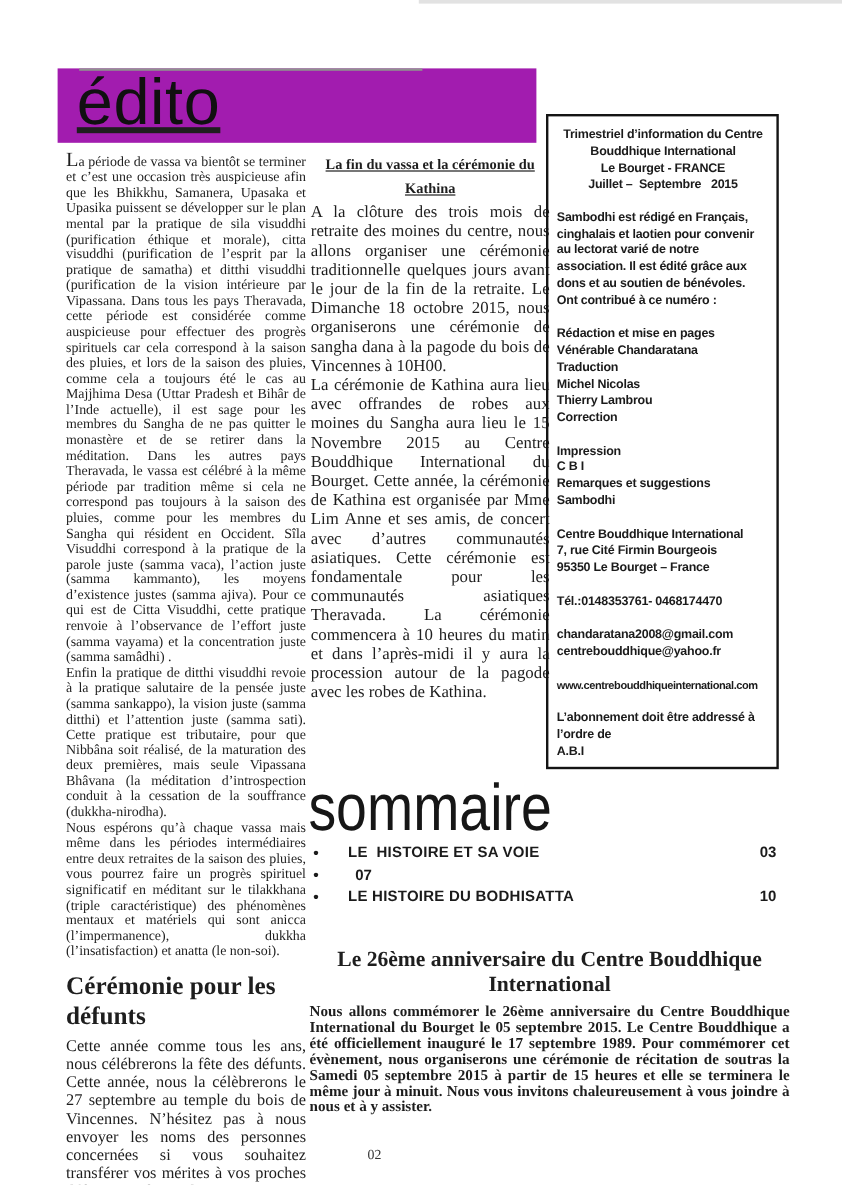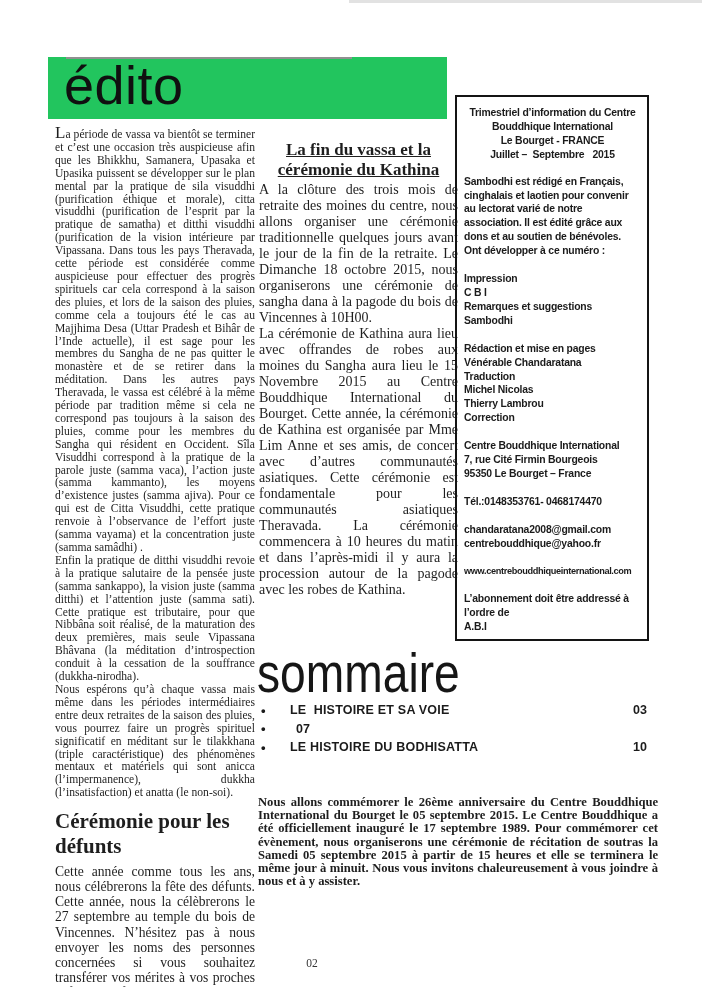--- a/index.html
+++ b/index.html
@@ -11,38 +11,38 @@
     color: #1e1e1e;
     position: relative;
     overflow: hidden;
   }
   .page { position: absolute; inset: 0; }
 
   
   .top-edge-line { position: absolute; left: 349px; top: 0; width: 353px; height: 3px; background: #e2e2e2; }
 
   
-  .edito-banner { position: absolute; left: 48px; top: 57px; width: 399px; height: 62px; background: #22c55e; }
+  .edito-banner { position: absolute; left: 48px; top: 57px; width: 399px; height: 62px; background: #a21caf; text-decoration: underline; }
   .edito-banner::before { content: ""; position: absolute; left: 18px; top: 0; width: 286px; height: 2px; background: #909090; }
   .edito-title {
     font-family: "Liberation Sans", sans-serif;
     font-size: 54px; line-height: 57px; padding-left: 16px;
     color: #101010; letter-spacing: 0.5px;
   }
 
   
   .col-left { position: absolute; left: 55px; top: 127px; width: 200px; height: 860px; overflow: hidden; }
   .col-left p.body { font-size: 11.6px; line-height: 12.9px; text-align: justify; margin: 0; hyphens: auto; }
   .dropcap::first-letter { font-size: 17px; }
   .defunts-heading { font-size: 21px; font-weight: bold; text-align: left; line-height: 25px; margin: 9px 0 5px 0; }
   .defunts-text { font-size: 13.6px; line-height: 15.1px; text-align: justify; margin: 0; hyphens: auto; }
 
   
   .col-mid { position: absolute; left: 259px; top: 128px; width: 199px; }
-  .mid-title { font-size: 17px; font-weight: bold; text-align: center; line-height: 19.5px; text-decoration: underline; margin: 12px 0 3px 0; }
+  .mid-title { font-size: 12px; font-weight: bold; text-align: center; line-height: 19.5px; text-decoration: underline; margin: 0 0 3px 0; }
   .col-mid p.body { font-size: 14px; line-height: 16px; text-align: justify; margin: 0; hyphens: auto; }
 
   
   .info-box {
     position: absolute; left: 455px; top: 95px; width: 194px; height: 546px;
     border: 2px solid #141414; padding: 9px 6px 0 7px;
     font-family: "Liberation Sans", sans-serif; font-weight: bold;
     font-size: 10.4px; line-height: 13.9px; letter-spacing: -0.2px; color: #1b1b1b;
   }
   .masthead { text-align: center; white-space: pre-wrap; margin-bottom: 13px; }
@@ -93,23 +93,23 @@
 
   <div class="col-mid">
     <div class="mid-title">La fin du vassa et la cérémonie du Kathina</div>
     <p class="body">A la clôture des trois mois de retraite des moines du centre, nous allons organiser une cérémonie traditionnelle quelques jours avant le jour de la fin de la retraite. Le Dimanche 18 octobre 2015, nous organiserons une cérémonie de sangha dana à la pagode du bois de Vincennes à 10H00.</p>
     <p class="body">La cérémonie de Kathina aura lieu avec offrandes de robes aux moines du Sangha aura lieu le 15 Novembre 2015 au Centre Bouddhique International du Bourget. Cette année, la cérémonie de Kathina est organisée par Mme Lim Anne et ses amis, de concert avec d’autres communautés asiatiques. Cette cérémonie est fondamentale pour les communautés asiatiques Theravada. La cérémonie commencera à 10 heures du matin et dans l’après-midi il y aura la procession autour de la pagode avec les robes de Kathina.</p>
   </div>
 
   <div class="info-box">
     <div class="masthead">Trimestriel d’information du Centre Bouddhique International<br>Le Bourget - FRANCE<br>Juillet –  Septembre   2015</div>
     <p class="intro">Sambodhi est rédigé en Français, cinghalais et laotien pour convenir au lectorat varié de notre association. Il est édité grâce aux dons et au soutien de bénévoles.</p>
-    <div>Ont développer à ce numéro :</div>
+    <div>Ont contribué à ce numéro :</div>
+    <div class="box-block">Rédaction et mise en pages<br>Vénérable Chandaratana<br>Traduction<br>Michel Nicolas<br>Thierry Lambrou<br>Correction</div>
     <div class="box-block">Impression<br>C B I<br>Remarques et suggestions<br>Sambodhi</div>
-    <div class="box-block">Rédaction et mise en pages<br>Vénérable Chandaratana<br>Traduction<br>Michel Nicolas<br>Thierry Lambrou<br>Correction</div>
     <div class="box-block">Centre Bouddhique International<br>7, rue Cité Firmin Bourgeois<br>95350 Le Bourget – France</div>
     <div class="box-block">Tél.:0148353761- 0468174470</div>
     <div class="box-block">chandaratana2008@gmail.com<br>centrebouddhique@yahoo.fr</div>
     <div class="box-block fit">www.centrebouddhiqueinternational.com</div>
     <div class="box-block">L’abonnement doit être addressé à l’ordre de<br>A.B.I</div>
   </div>
 
   <div class="sommaire-title">sommaire</div>
 
   <div class="toc">
@@ -123,18 +123,19 @@
       <span class="toc-page">07</span>
     </div>
     <div class="toc-row">
       <span class="toc-bullet">•</span>
       <span class="toc-label">LE HISTOIRE DU BODHISATTA</span>
       <span class="toc-page">10</span>
     </div>
   </div>
 
   <div class="anniv">
+    <p class="anniv-title">Le 26ème anniversaire du Centre Bouddhique International</p>
     <p class="anniv-text">Nous allons commémorer le 26ème anniversaire du Centre Bouddhique International du Bourget le 05 septembre 2015. Le Centre Bouddhique a été officiellement inauguré le 17 septembre 1989. Pour commémorer cet évènement, nous organiserons une cérémonie de récitation de soutras la Samedi 05 septembre 2015 à partir de 15 heures et elle se terminera le même jour à minuit. Nous vous invitons chaleureusement à vous joindre à nous et à y assister.</p>
   </div>
 
   <div class="page-number">02</div>
 
 </div>
 
 </body></html>

